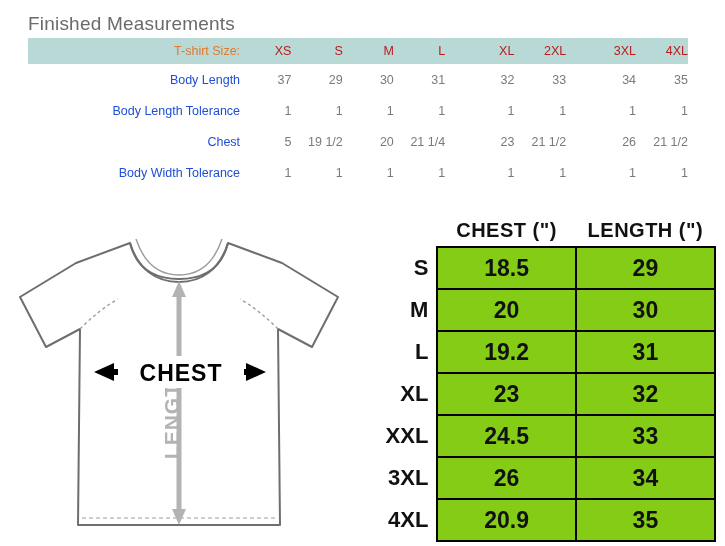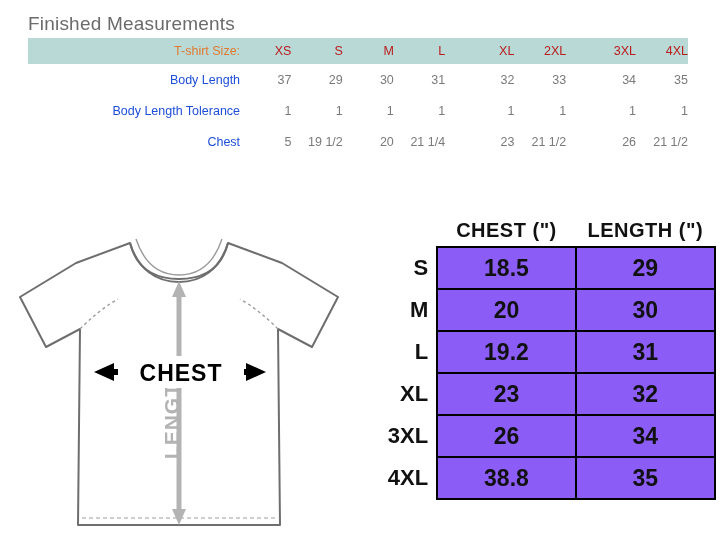--- a/index.html
+++ b/index.html
@@ -110,21 +110,21 @@
     width: 56px;
   }
   .chart td.val {
     border: 2px solid #000;
     text-align: center;
     font-size: 23px;
     font-weight: bold;
     color: #111;
     height: 38px;
     width: 138px;
-    background: #8b5cf6;
+    background: #84cc16;
   }
 </style>
 </head>
 <body>
 
 <div class="page-title">Finished Measurements</div>
 
 <table class="meas-table">
   <thead>
     <tr>
@@ -166,20 +166,31 @@
       <td class="label-col">Chest</td>
       <td class="num">5</td>
       <td class="num">19 1/2</td>
       <td class="num">20</td>
       <td class="num">21 1/4</td>
       <td class="num sp-l">23</td>
       <td class="num">21 1/2</td>
       <td class="num sp-l">26</td>
       <td class="num">21 1/2</td>
     </tr>
+    <tr>
+      <td class="label-col">Body Width Tolerance</td>
+      <td class="num">1</td>
+      <td class="num">1</td>
+      <td class="num">1</td>
+      <td class="num">1</td>
+      <td class="num sp-l">1</td>
+      <td class="num">1</td>
+      <td class="num sp-l">1</td>
+      <td class="num">1</td>
+    </tr>
   </tbody>
 </table>
 
 <div class="shirt-wrap">
   <svg width="360" height="315" viewBox="0 0 360 315" xmlns="http://www.w3.org/2000/svg">
 
     <path d="M122,18 L68,38 L12,72 L38,122 L72,104 L70,300 L272,300 L270,104 L304,122 L330,72 L274,38 L220,18
              C214,42 198,54 171,54 C144,54 128,42 122,18 Z" fill="#ffffff" stroke="#6e6e6e" stroke-width="2" stroke-linejoin="round"></path>
 
     <path d="M122,18 C130,44 148,57 171,57 C194,57 212,44 220,18" fill="none" stroke="#6e6e6e" stroke-width="2"></path>
@@ -227,24 +238,29 @@
         <td class="rowlab">L</td>
         <td class="val">19.2</td>
         <td class="val">31</td>
       </tr>
       <tr>
         <td class="rowlab">XL</td>
         <td class="val">23</td>
         <td class="val">32</td>
       </tr>
       <tr>
+        <td class="rowlab">XXL</td>
+        <td class="val">24.5</td>
+        <td class="val">33</td>
+      </tr>
+      <tr>
         <td class="rowlab">3XL</td>
         <td class="val">26</td>
         <td class="val">34</td>
       </tr>
       <tr>
         <td class="rowlab">4XL</td>
-        <td class="val">38.8</td>
+        <td class="val">20.9</td>
         <td class="val">35</td>
       </tr>
     </tbody>
   </table>
 </div>
 
 </body></html>

